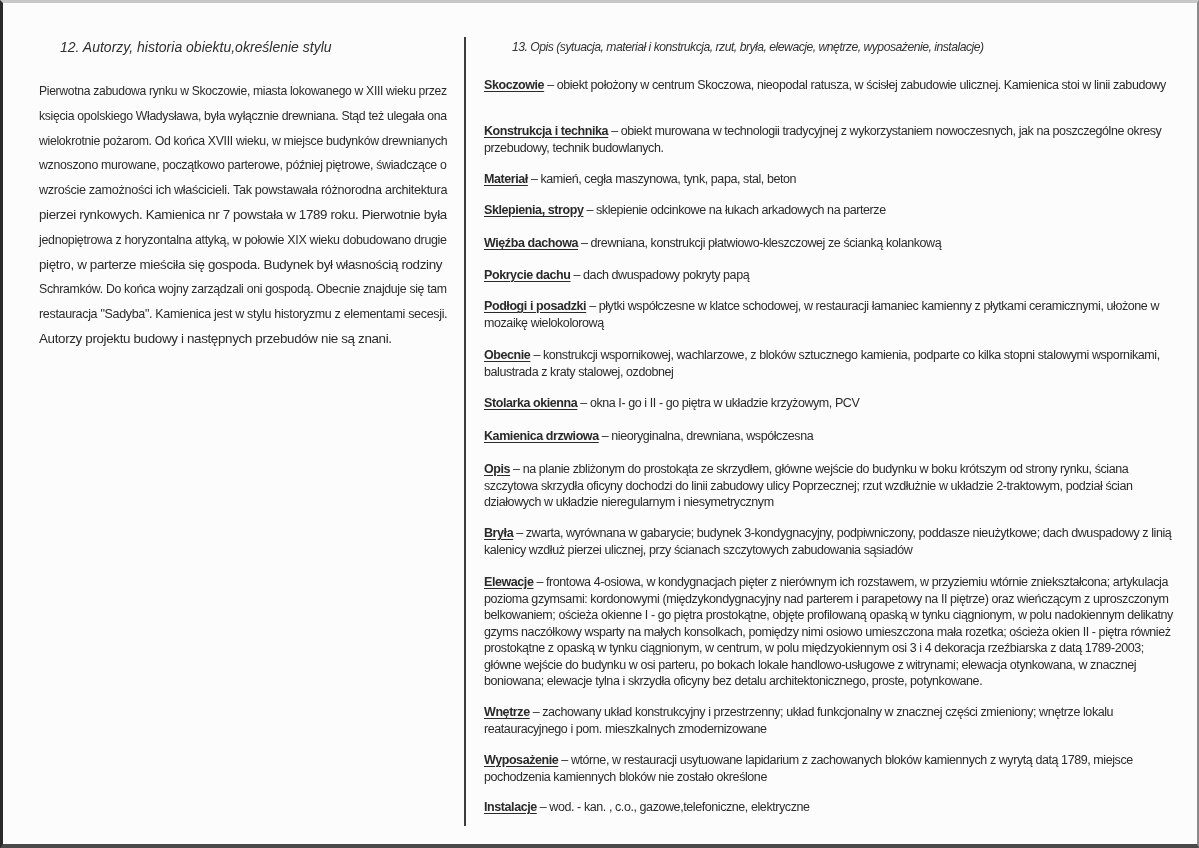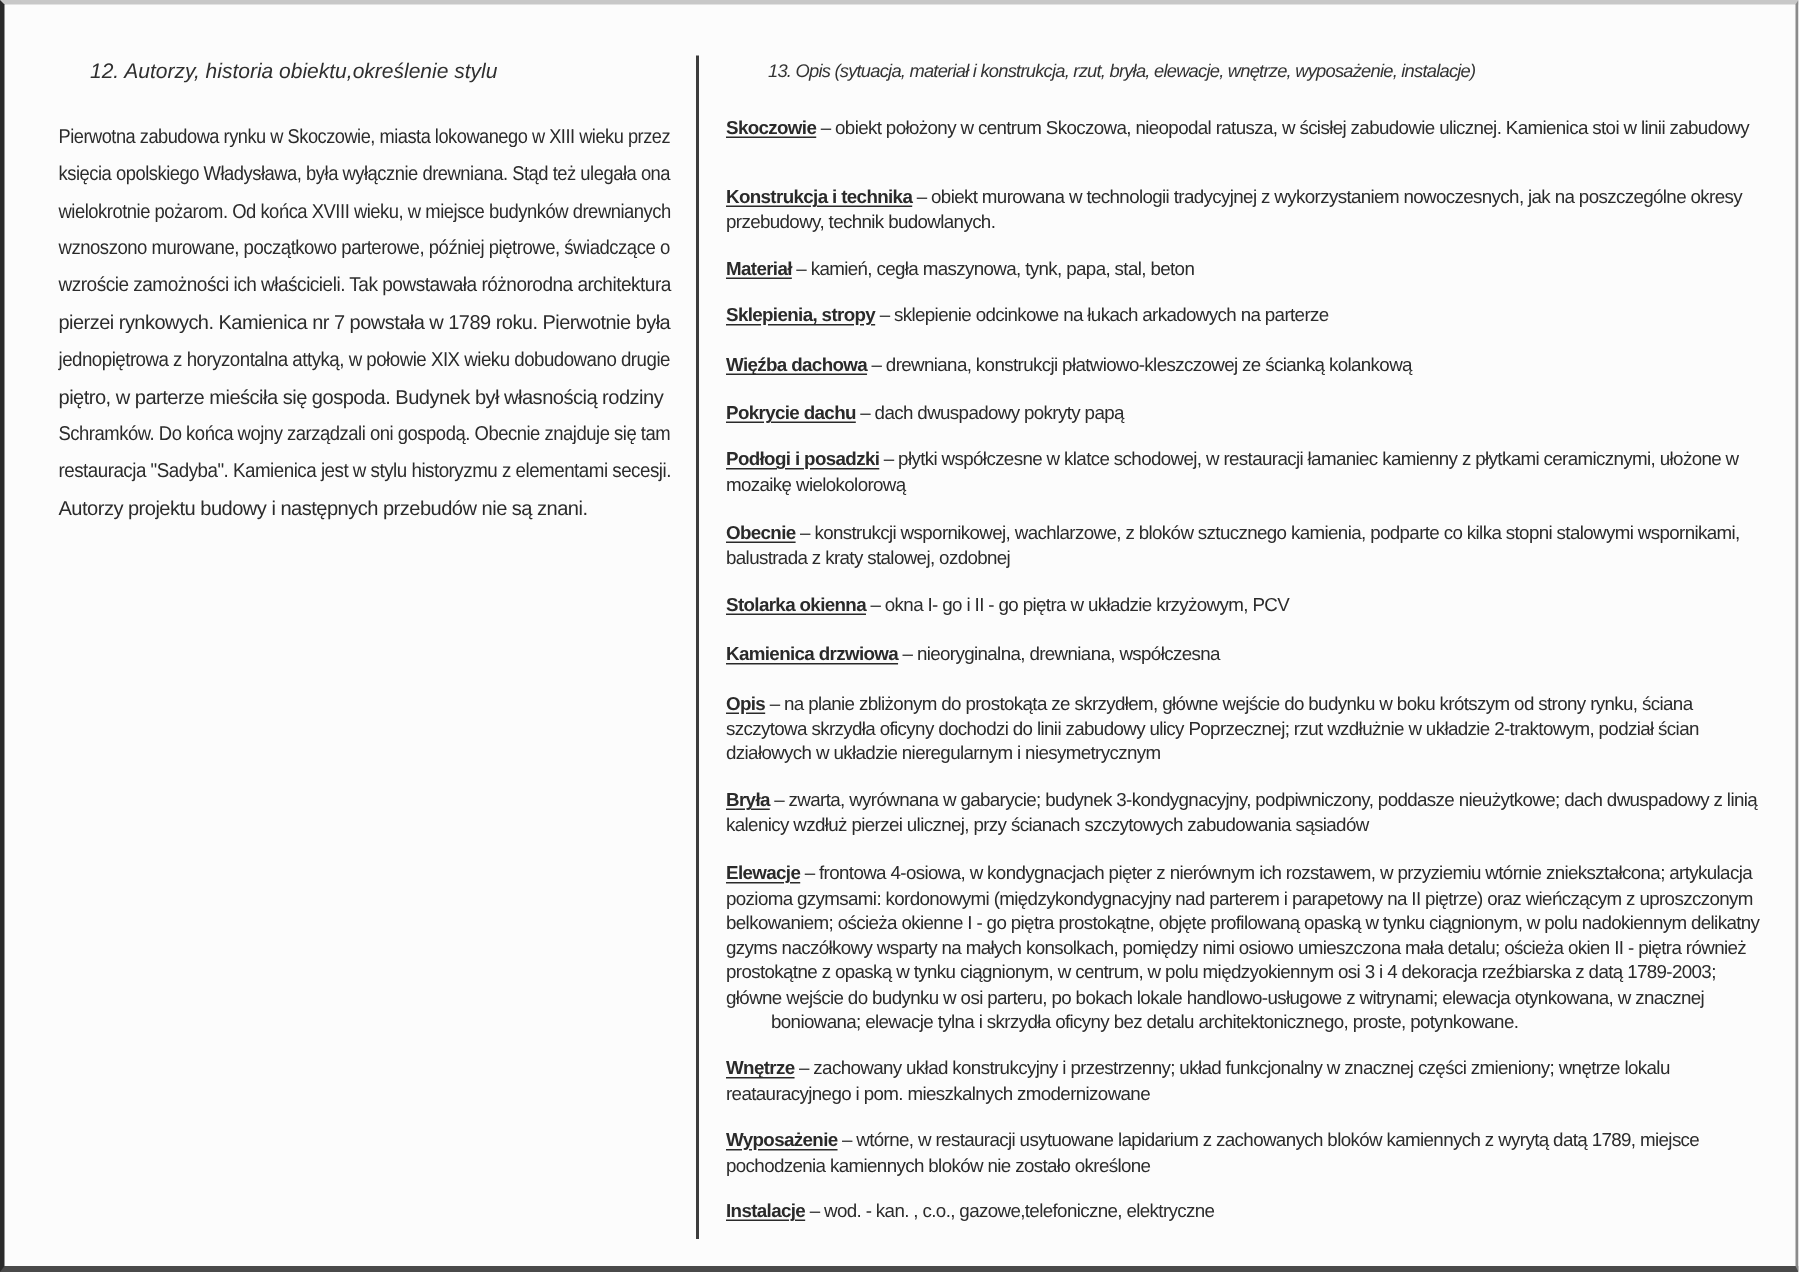--- a/index.html
+++ b/index.html
@@ -184,24 +184,24 @@
 
     <div class="entry" style="top:448px">
       <span class="rline j" style="display: block; width: auto; text-align-last: auto;"><span class="term">Bryła</span><span class="sep">–</span><span>zwarta, wyrównana w gabarycie; budynek 3-kondygnacyjny, podpiwniczony, poddasze nieużytkowe; dach dwuspadowy z linią</span></span>
       <span class="rline" style="display: block; width: auto; text-align-last: auto;">kalenicy wzdłuż pierzei ulicznej, przy ścianach szczytowych zabudowania sąsiadów</span>
     </div>
 
     <div class="entry" style="top:497px">
       <span class="rline j" style="display: block; width: auto; text-align-last: auto;"><span class="term">Elewacje</span><span class="sep">–</span><span>frontowa 4-osiowa, w kondygnacjach pięter z nierównym ich rozstawem, w przyziemiu wtórnie zniekształcona; artykulacja</span></span>
       <span class="rline j" style="display: block; width: auto; text-align-last: auto;">pozioma gzymsami: kordonowymi (międzykondygnacyjny nad parterem i parapetowy na II piętrze) oraz wieńczącym z uproszczonym</span>
       <span class="rline j" style="display: block; width: auto; text-align-last: auto;">belkowaniem; ościeża okienne I - go piętra prostokątne, objęte profilowaną opaską w tynku ciągnionym, w polu nadokiennym delikatny</span>
-      <span class="rline j" style="display: block; width: auto; text-align-last: auto;">gzyms naczółkowy wsparty na małych konsolkach, pomiędzy nimi osiowo umieszczona mała detalu; ościeża okien II - piętra również</span>
+      <span class="rline j" style="display: block; width: auto; text-align-last: auto;">gzyms naczółkowy wsparty na małych konsolkach, pomiędzy nimi osiowo umieszczona mała rozetka; ościeża okien II - piętra również</span>
       <span class="rline j" style="display: block; width: auto; text-align-last: auto;">prostokątne z opaską w tynku ciągnionym, w centrum, w polu międzyokiennym osi 3 i 4 dekoracja rzeźbiarska z datą 1789-2003;</span>
       <span class="rline j" style="display: block; width: auto; text-align-last: auto;">główne wejście do budynku w osi parteru, po bokach lokale handlowo-usługowe z witrynami; elewacja otynkowana, w znacznej</span>
-      <span class="rline" style="display: block; width: auto; text-align-last: auto; margin-left: 30px;">boniowana; elewacje tylna i  skrzydła oficyny bez detalu architektonicznego, proste, potynkowane.</span>
+      <span class="rline" style="display: block; width: auto; text-align-last: auto;">boniowana; elewacje tylna i  skrzydła oficyny bez detalu architektonicznego, proste, potynkowane.</span>
     </div>
 
     <div class="entry" style="top:627px">
       <span class="rline j" style="display: block; width: auto; text-align-last: auto;"><span class="term">Wnętrze</span><span class="sep">–</span><span>zachowany układ konstrukcyjny i przestrzenny; układ funkcjonalny w znacznej części zmieniony; wnętrze lokalu</span></span>
       <span class="rline" style="display: block; width: auto; text-align-last: auto;">reatauracyjnego i pom. mieszkalnych zmodernizowane</span>
     </div>
 
     <div class="entry" style="top:675px">
       <span class="rline" style="display: block; width: auto; text-align-last: auto;"><span class="term">Wyposażenie</span><span class="sep">–</span><span>wtórne, w restauracji usytuowane lapidarium z zachowanych bloków kamiennych z wyrytą datą 1789, miejsce</span></span>
       <span class="rline" style="display: block; width: auto; text-align-last: auto;">pochodzenia kamiennych bloków nie zostało określone</span>

